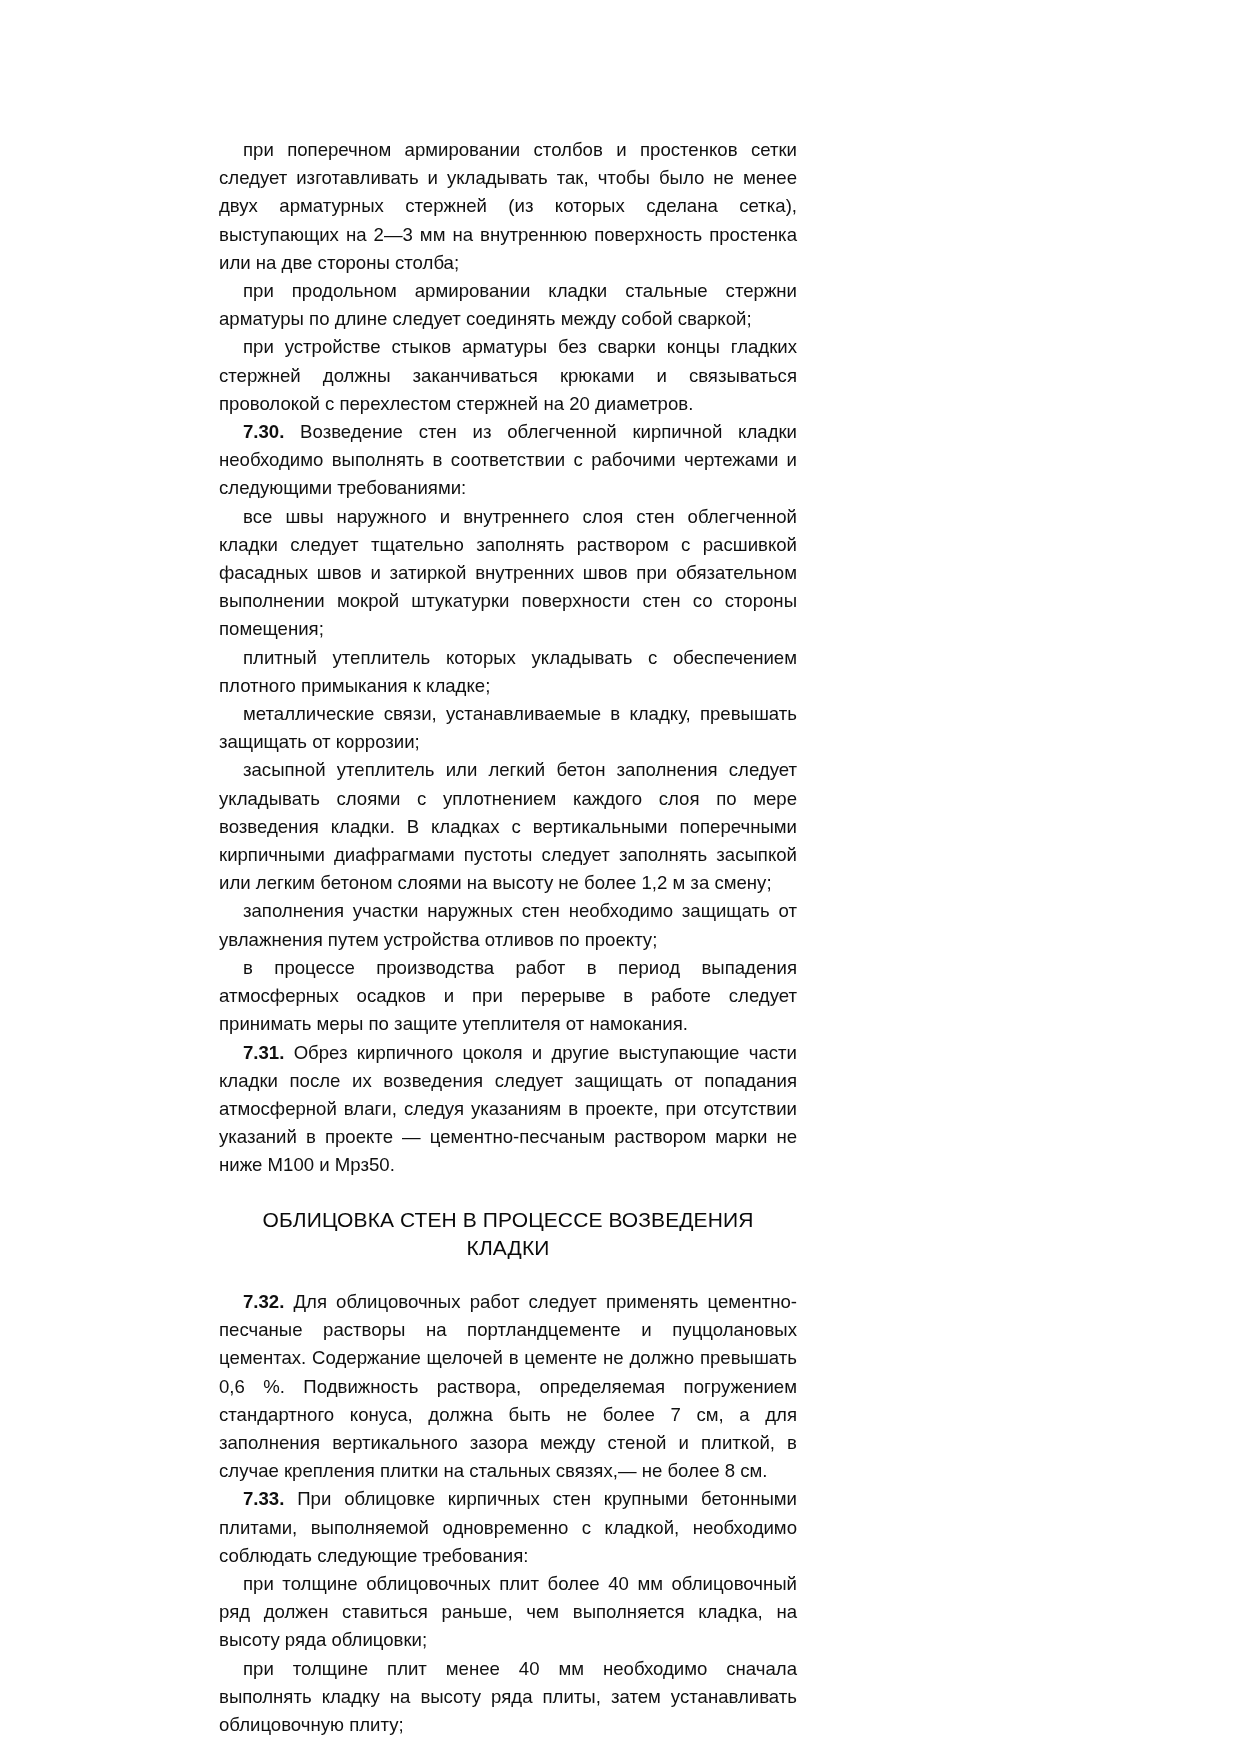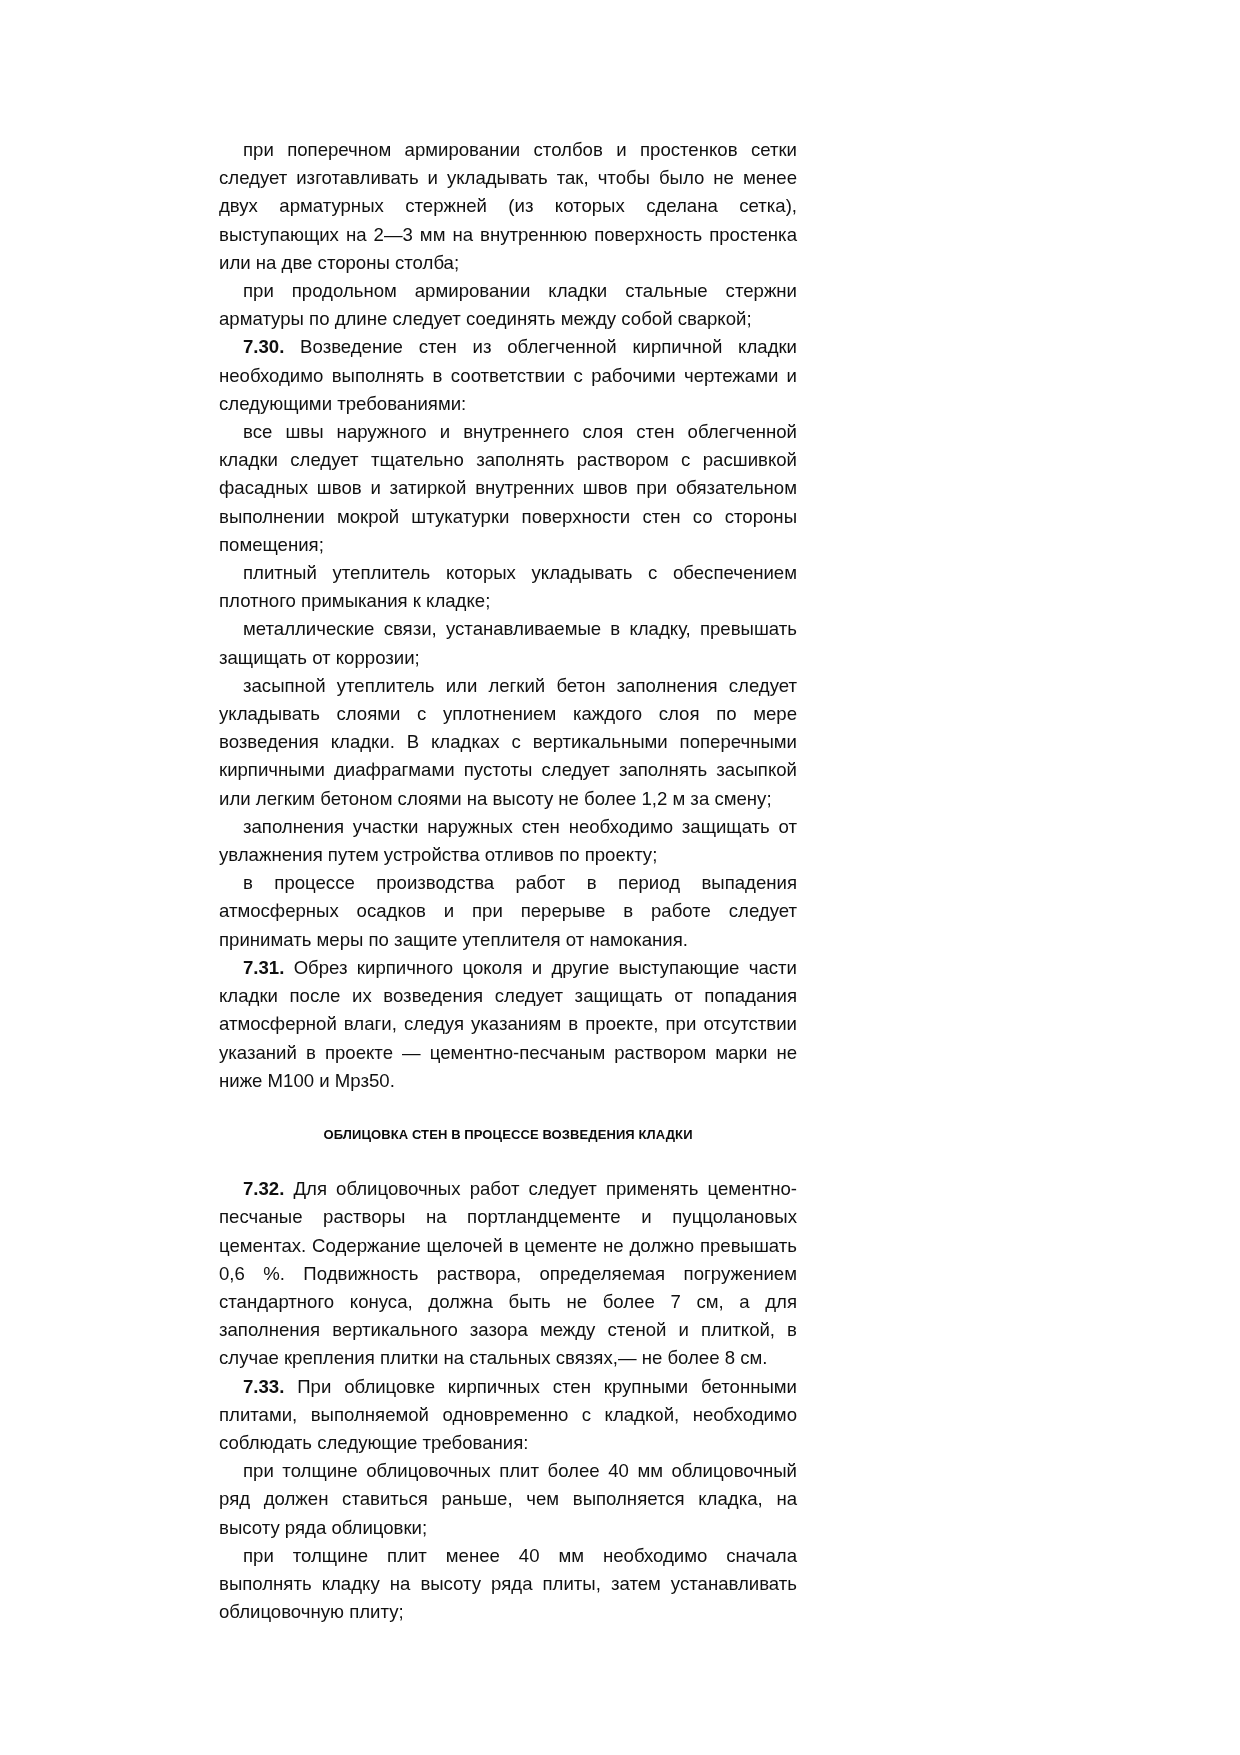--- a/index.html
+++ b/index.html
@@ -34,38 +34,39 @@
     text-indent: 24px;
     -webkit-hyphens: none;
     hyphens: none;
     word-spacing: 0px;
   }
   .para .num {
     font-weight: bold;
   }
   .heading {
     font-family: "Liberation Sans", sans-serif;
-    font-size: 13px;
+    font-size: 21px;
     line-height: 28.2px;
-    font-weight: bold;
+    font-weight: normal;
     color: #0a0a0a;
     text-align: center;
     margin: 0;
     letter-spacing: 0.1px;
   }
   .spacer-before-heading { height: 26px; }
   .spacer-after-heading { height: 26px; }
 </style>
 </head>
 <body>
 
 <div class="page">
   <div class="content" id="text-column">
       <p class="para"><span>при поперечном армировании столбов и простенков сетки следует изготавливать и укладывать так, чтобы было не менее двух арматурных стержней (из которых сделана сетка), выступающих на 2—3 мм на внутреннюю поверхность простенка или на две стороны столба;</span></p>
       <p class="para"><span>при продольном армировании кладки стальные стержни арматуры по длине следует соединять между собой сваркой;</span></p>
+      <p class="para"><span>при устройстве стыков арматуры без сварки концы гладких стержней должны заканчиваться крюками и связываться проволокой с перехлестом стержней на 20 диаметров.</span></p>
       <p class="para"><span class="num">7.30.</span> <span>Возведение стен из облегченной кирпичной кладки необходимо выполнять в соответствии с рабочими чертежами и следующими требованиями:</span></p>
       <p class="para"><span>все швы наружного и внутреннего слоя стен облегченной кладки следует тщательно заполнять раствором с расшивкой фасадных швов и затиркой внутренних швов при обязательном выполнении мокрой штукатурки поверхности стен со стороны помещения;</span></p>
       <p class="para"><span>плитный утеплитель которых укладывать с обеспечением плотного примыкания к кладке;</span></p>
       <p class="para"><span>металлические связи, устанавливаемые в кладку, превышать защищать от коррозии;</span></p>
       <p class="para"><span>засыпной утеплитель или легкий бетон заполнения следует укладывать слоями с уплотнением каждого слоя по мере возведения кладки. В кладках с вертикальными поперечными кирпичными диафрагмами пустоты следует заполнять засыпкой или легким бетоном слоями на высоту не более 1,2 м за смену;</span></p>
       <p class="para"><span>заполнения участки наружных стен необходимо защищать от увлажнения путем устройства отливов по проекту;</span></p>
       <p class="para"><span>в процессе производства работ в период выпадения атмосферных осадков и при перерыве в работе следует принимать меры по защите утеплителя от намокания.</span></p>
       <p class="para"><span class="num">7.31.</span> <span>Обрез кирпичного цоколя и другие выступающие части кладки после их возведения следует защищать от попадания атмосферной влаги, следуя указаниям в проекте, при отсутствии указаний в проекте — цементно-песчаным раствором марки не ниже М100 и Мрз50.</span></p>
       <div class="spacer-before-heading"></div>
       <div class="heading">ОБЛИЦОВКА СТЕН В ПРОЦЕССЕ ВОЗВЕДЕНИЯ КЛАДКИ</div>

